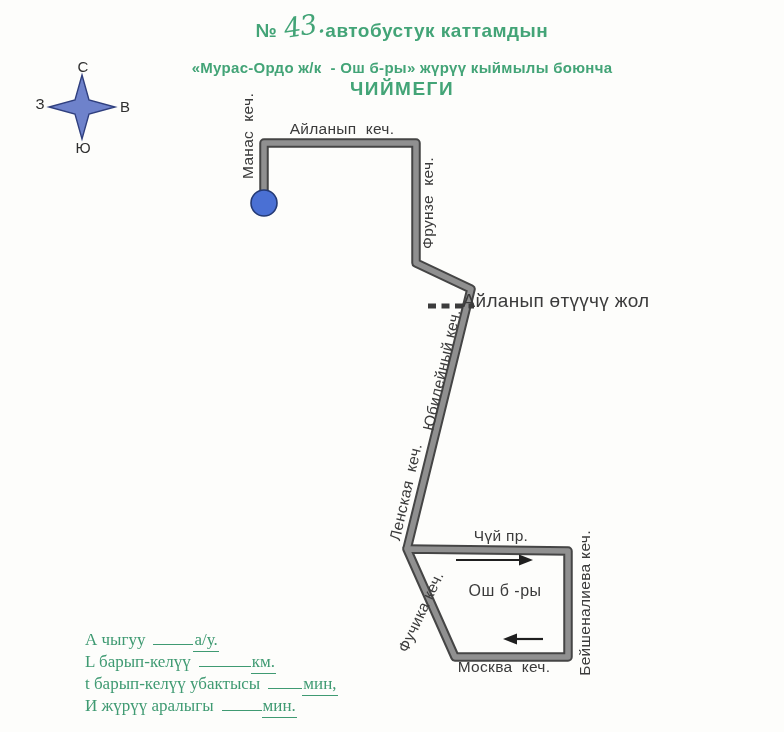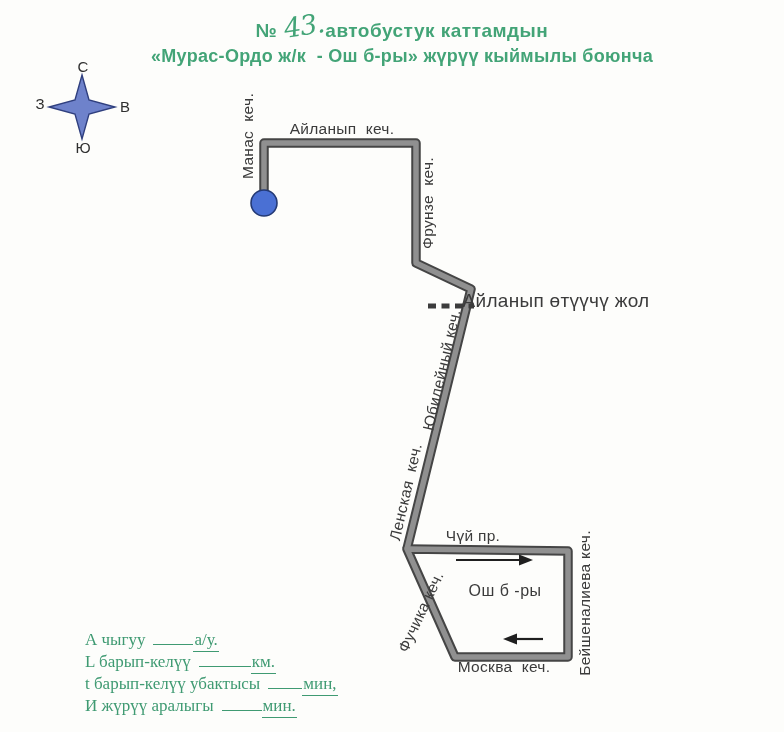--- a/index.html
+++ b/index.html
@@ -4,21 +4,21 @@
 <style>
   html,body{margin:0;padding:0;background:#e8e8e8;}
   .canvas{
     position:relative;width:784px;height:732px;margin:0 auto;
     background:#fdfdfb;overflow:hidden;
     font-family:"Liberation Sans",sans-serif;
   }
   
   .title-block{position:absolute;left:20px;top:12px;width:764px;text-align:center;color:#43a477;}
   .title-line1{font-size:19px;font-weight:bold;letter-spacing:.5px;}
-  .title-line2{font-size:18px;font-weight:bold;margin-top:3px;white-space:pre;letter-spacing:.3px;}
+  .title-line2{font-size:15px;font-weight:bold;margin-top:16px;white-space:pre;letter-spacing:.3px;}
   .title-line3{font-size:19px;font-weight:bold;margin-top:2px;letter-spacing:1.5px;}
   .hand-number{
     display:inline-block;font-family:"DejaVu Serif",serif;font-style:italic;
     font-size:27px;font-weight:normal;transform:rotate(-9deg) translateY(-2px);
     margin:0 1px 0 7px;letter-spacing:-1px;
   }
   
   .compass-label{position:absolute;font-size:15px;color:#2f2f2f;transform:translate(-50%,-50%);}
   
   .street-label{
@@ -42,20 +42,21 @@
   svg{position:absolute;left:0;top:0;}
 </style>
 </head>
 <body>
 
 <div class="canvas">
 
   <div class="title-block">
     <div class="title-line1"><span>№</span><span class="hand-number">43.</span><span>автобустук каттамдын</span></div>
     <div class="title-line2">«Мурас-Ордо ж/к  - Ош б-ры» жүрүү кыймылы боюнча</div>
+    <div class="title-line3">ЧИЙМЕГИ</div>
   </div>
 
   <svg width="170" height="170" viewBox="0 0 170 170">
     <polygon points="82,75 89,100 115,107 89,114 82,139 75,114 49,107 75,100" fill="#6e82cb" stroke="#2f3f7e" stroke-width="1.4"></polygon>
   </svg>
   <div class="compass-label" style="left:83px;top:66px;">С</div>
   <div class="compass-label" style="left:125px;top:106px;">В</div>
   <div class="compass-label" style="left:83px;top:147px;">Ю</div>
   <div class="compass-label" style="left:40px;top:103px;">З</div>
 
@@ -80,21 +81,21 @@
       <polygon points="517,633.5 503,639 517,644.5" fill="#1f1f1f"></polygon>
     </g>
   </svg>
 
   <div class="street-label rot90" style="left:248px;top:136px;">Манас  кеч.</div>
   <div class="street-label" style="left:342px;top:129px;">Айланып  кеч.</div>
   <div class="street-label rot90" style="left:428px;top:203px;">Фрунзе  кеч.</div>
   <div class="street-label bypass-label" style="left:556px;top:301px;">Айланып өтүүчү жол</div>
   <div class="street-label rot77" style="left:442px;top:370px;">Юбилейный кеч.</div>
   <div class="street-label rot77" style="left:406px;top:492px;">Ленская  кеч.</div>
-  <div class="street-label" style="left:473px;top:536px;">Чүй пр.</div>
+  <div class="street-label" style="left:501px;top:536px;">Чүй пр.</div>
   <div class="street-label rot90" style="left:585px;top:603px;">Бейшеналиева кеч.</div>
   <div class="street-label osh-label" style="left:505px;top:591px;">Ош б -ры</div>
   <div class="street-label" style="left:504px;top:667px;">Москва  кеч.</div>
   <div class="street-label rot65" style="left:421px;top:612px;">Фучика кеч.</div>
 
 
   <div class="legend">
     <div class="leg-row"><span>А чыгуу</span><span class="leg-blank" style="width:40px;"></span><span class="leg-unit">а/у.</span></div>
     <div class="leg-row"><span>L барып-келүү</span><span class="leg-blank" style="width:52px;"></span><span class="leg-unit">км.</span></div>
     <div class="leg-row"><span>t барып-келүү убактысы</span><span class="leg-blank" style="width:34px;"></span><span class="leg-unit">мин,</span></div>

